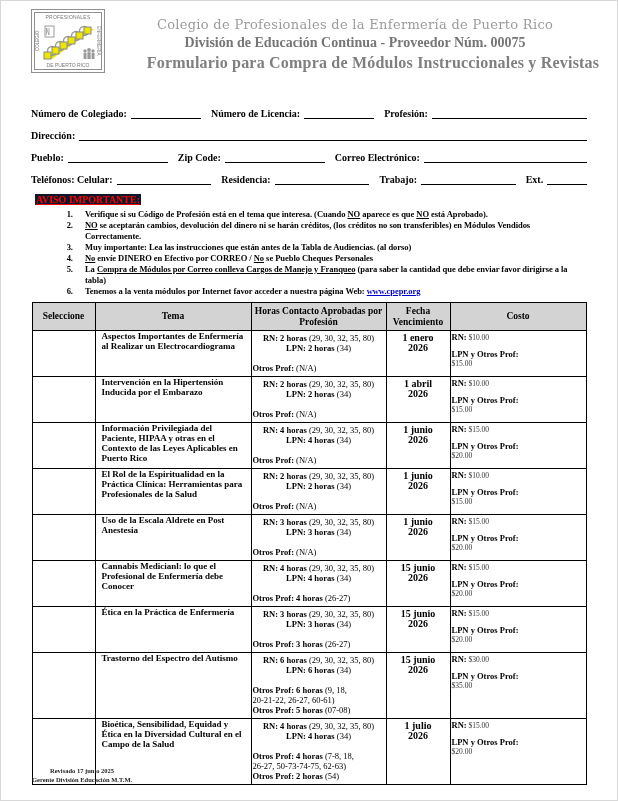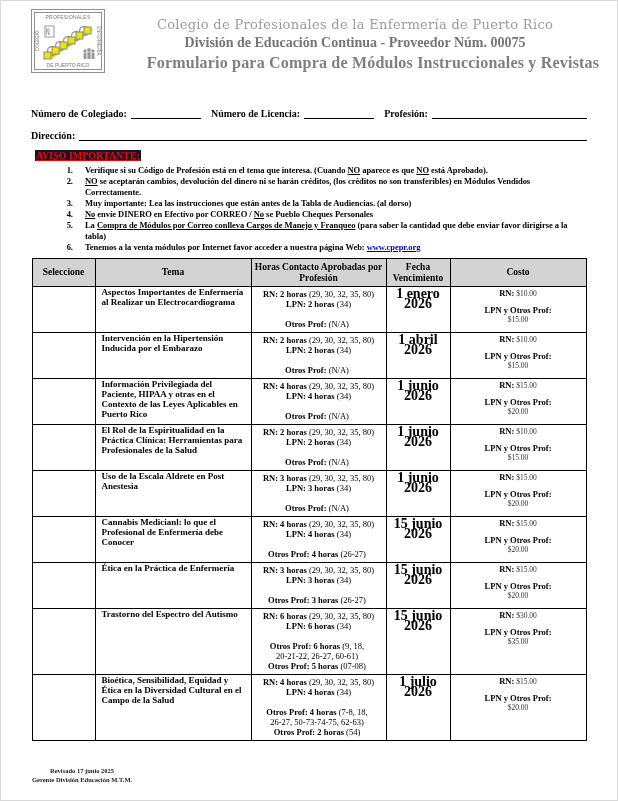--- a/index.html
+++ b/index.html
@@ -36,24 +36,24 @@
   .aviso .u{text-decoration:underline;}
   .weblink{color:#0000cc;font-weight:bold;text-decoration:underline;cursor:pointer;}
   
   table.mods{border-collapse:collapse;table-layout:fixed;width:555px;margin:5px auto 0 auto;}
   table.mods th,table.mods td{border:1px solid #000;vertical-align:top;box-sizing:border-box;}
   table.mods thead th{background:#d3d3d3;font-size:9.5px;font-weight:bold;line-height:10.5px;padding:3px 1px;vertical-align:middle;}
   .c-sel{width:63px;}
   .c-tema{width:156px;font-weight:bold;font-size:9px;line-height:10px;padding:0 3px 3px 6px;}
   .c-horas{width:135px;font-size:8.5px;line-height:10px;padding:2px 1px 3px 1px;}
   .c-horas .h-main{text-align:center;}
-  .c-horas .h-otros{text-align:center;padding-right:3px;margin-top:10px;}
+  .c-horas .h-otros{text-align:left;padding-right:3px;margin-top:10px;}
   .c-horas b{font-weight:bold;}
-  .c-fecha{width:64px;text-align:center;font-weight:bold;font-size:14px;line-height:10px;padding-top:2px;}
-  .c-costo{width:136px;text-align:center;font-size:8px;line-height:9.5px;padding-top:2px;}
+  .c-fecha{width:64px;text-align:center;font-weight:bold;font-size:10px;line-height:10px;padding-top:2px;}
+  .c-costo{width:136px;text-align:left;font-size:8px;line-height:9.5px;padding-top:2px;}
   .c-costo b{font-size:8.5px;}
   .c-costo .money{font-size:7.5px;color:#333;}
   .c-costo .cost-lp{margin-top:7px;}
   
   .pfooter{position:absolute;left:31px;top:766px;font-size:6.5px;font-weight:bold;line-height:8.5px;color:#222;}
   .pfooter .l1{margin-left:18px;}
 </style>
 </head>
 <body>
 
@@ -107,20 +107,38 @@
       <span class="fline w70"></span>
       <span class="flabel">Número de Licencia:</span>
       <span class="fline w70"></span>
       <span class="flabel">Profesión:</span>
       <span class="fline grow"></span>
     </div>
     <div class="frow">
       <span class="flabel">Dirección:</span>
       <span class="fline grow"></span>
     </div>
+    <div class="frow">
+      <span class="flabel">Pueblo:</span>
+      <span class="fline w100"></span>
+      <span class="flabel">Zip Code:</span>
+      <span class="fline w100"></span>
+      <span class="flabel">Correo Electrónico:</span>
+      <span class="fline grow"></span>
+    </div>
+    <div class="frow">
+      <span class="flabel">Teléfonos: Celular:</span>
+      <span class="fline w95"></span>
+      <span class="flabel">Residencia:</span>
+      <span class="fline w95"></span>
+      <span class="flabel">Trabajo:</span>
+      <span class="fline w95"></span>
+      <span class="flabel">Ext.</span>
+      <span class="fline w40"></span>
+    </div>
   </div>
 
   <div class="aviso">
     <span class="aviso-title">AVISO IMPORTANTE:</span>
     <ol>
         <li><span>Verifique si su Código de Profesión está en el tema que interesa. (Cuando </span><span class="u">NO</span><span> aparece es que </span><span class="u">NO</span><span> está Aprobado).</span></li>
         <li><span class="u">NO</span><span> se aceptarán cambios, devolución del dinero ni se harán créditos, (los créditos no son transferibles) en Módulos Vendidos Correctamente.</span></li>
         <li><span>Muy importante: Lea las instrucciones que están antes de la Tabla de Audiencias. (al dorso)</span></li>
         <li><span class="u">No</span><span> envíe DINERO en Efectivo por CORREO / </span><span class="u">No</span><span> se Pueblo Cheques Personales</span></li>
         <li><span>La </span><span class="u">Compra de Módulos por Correo conlleva Cargos de Manejo y Franqueo</span><span> (para saber la cantidad que debe enviar favor dirigirse a la tabla)</span></li>

